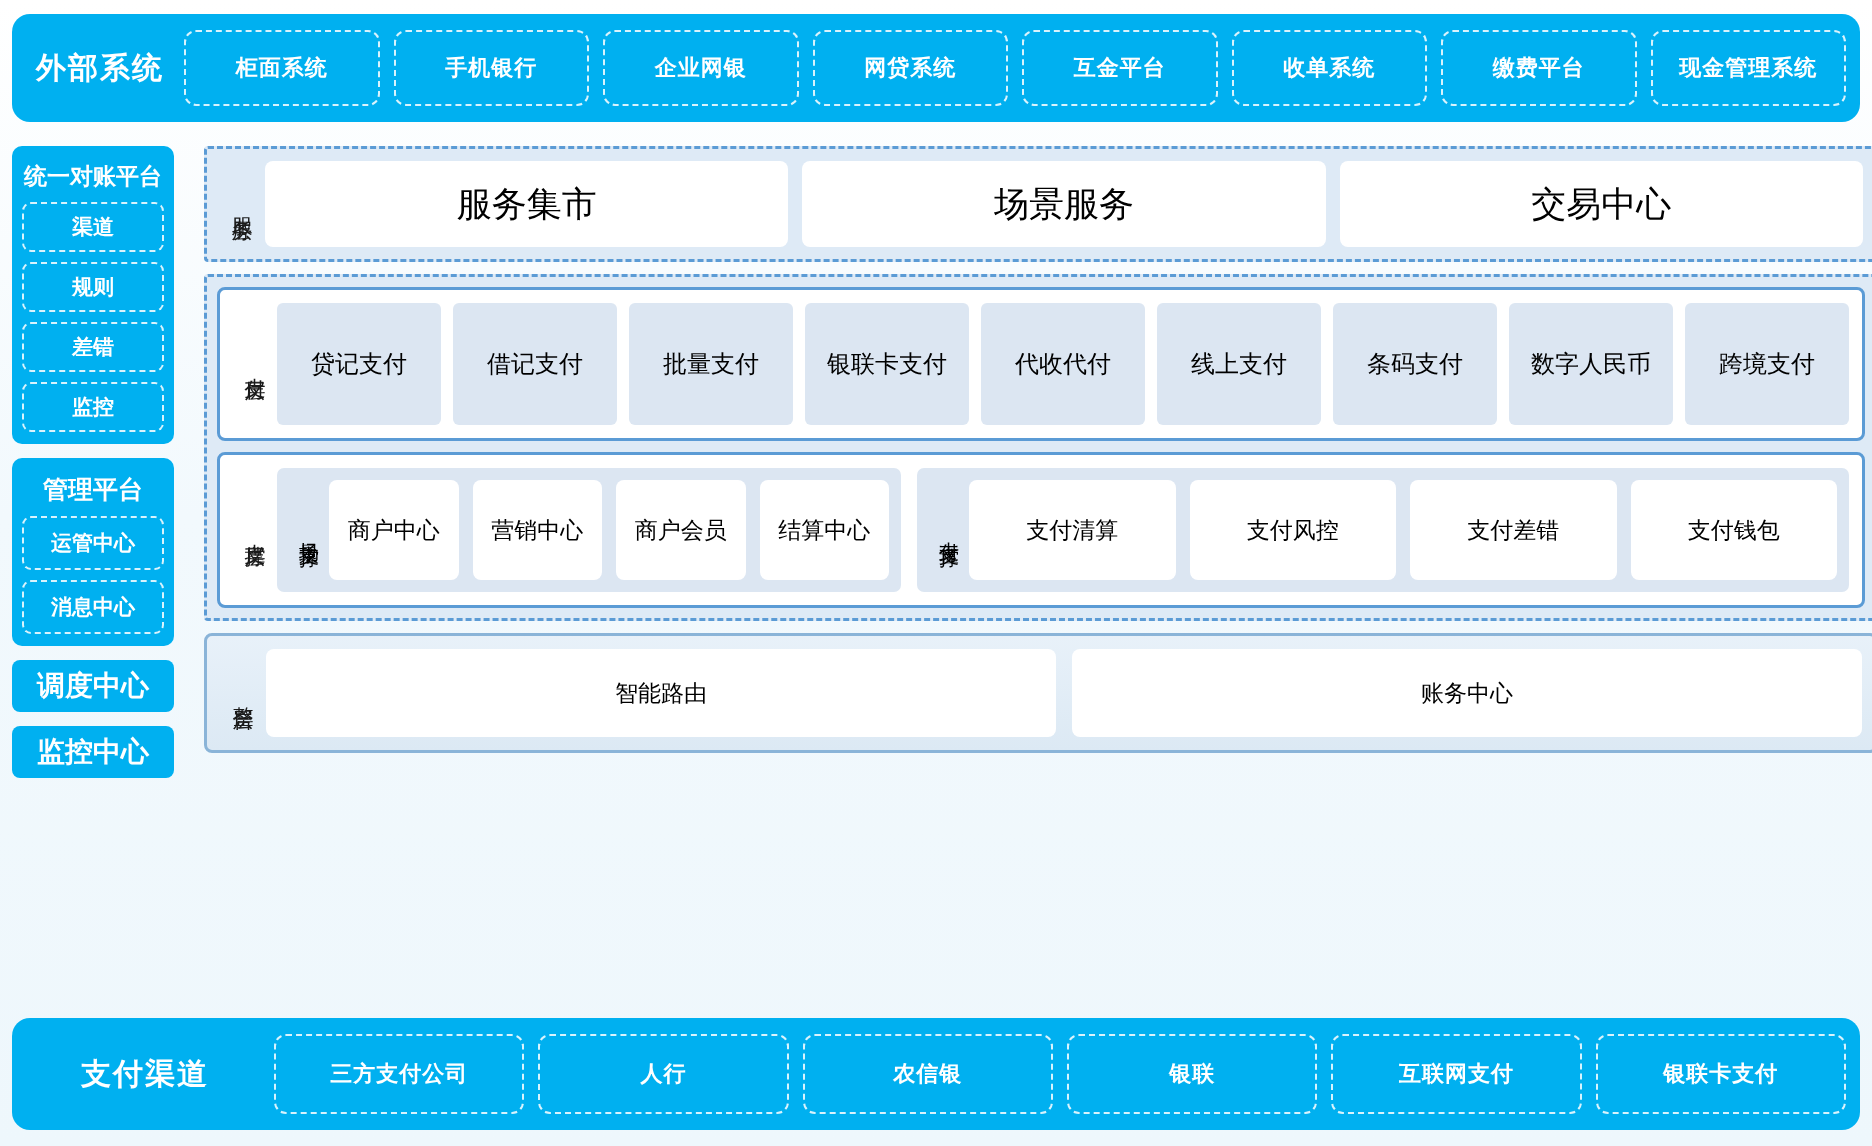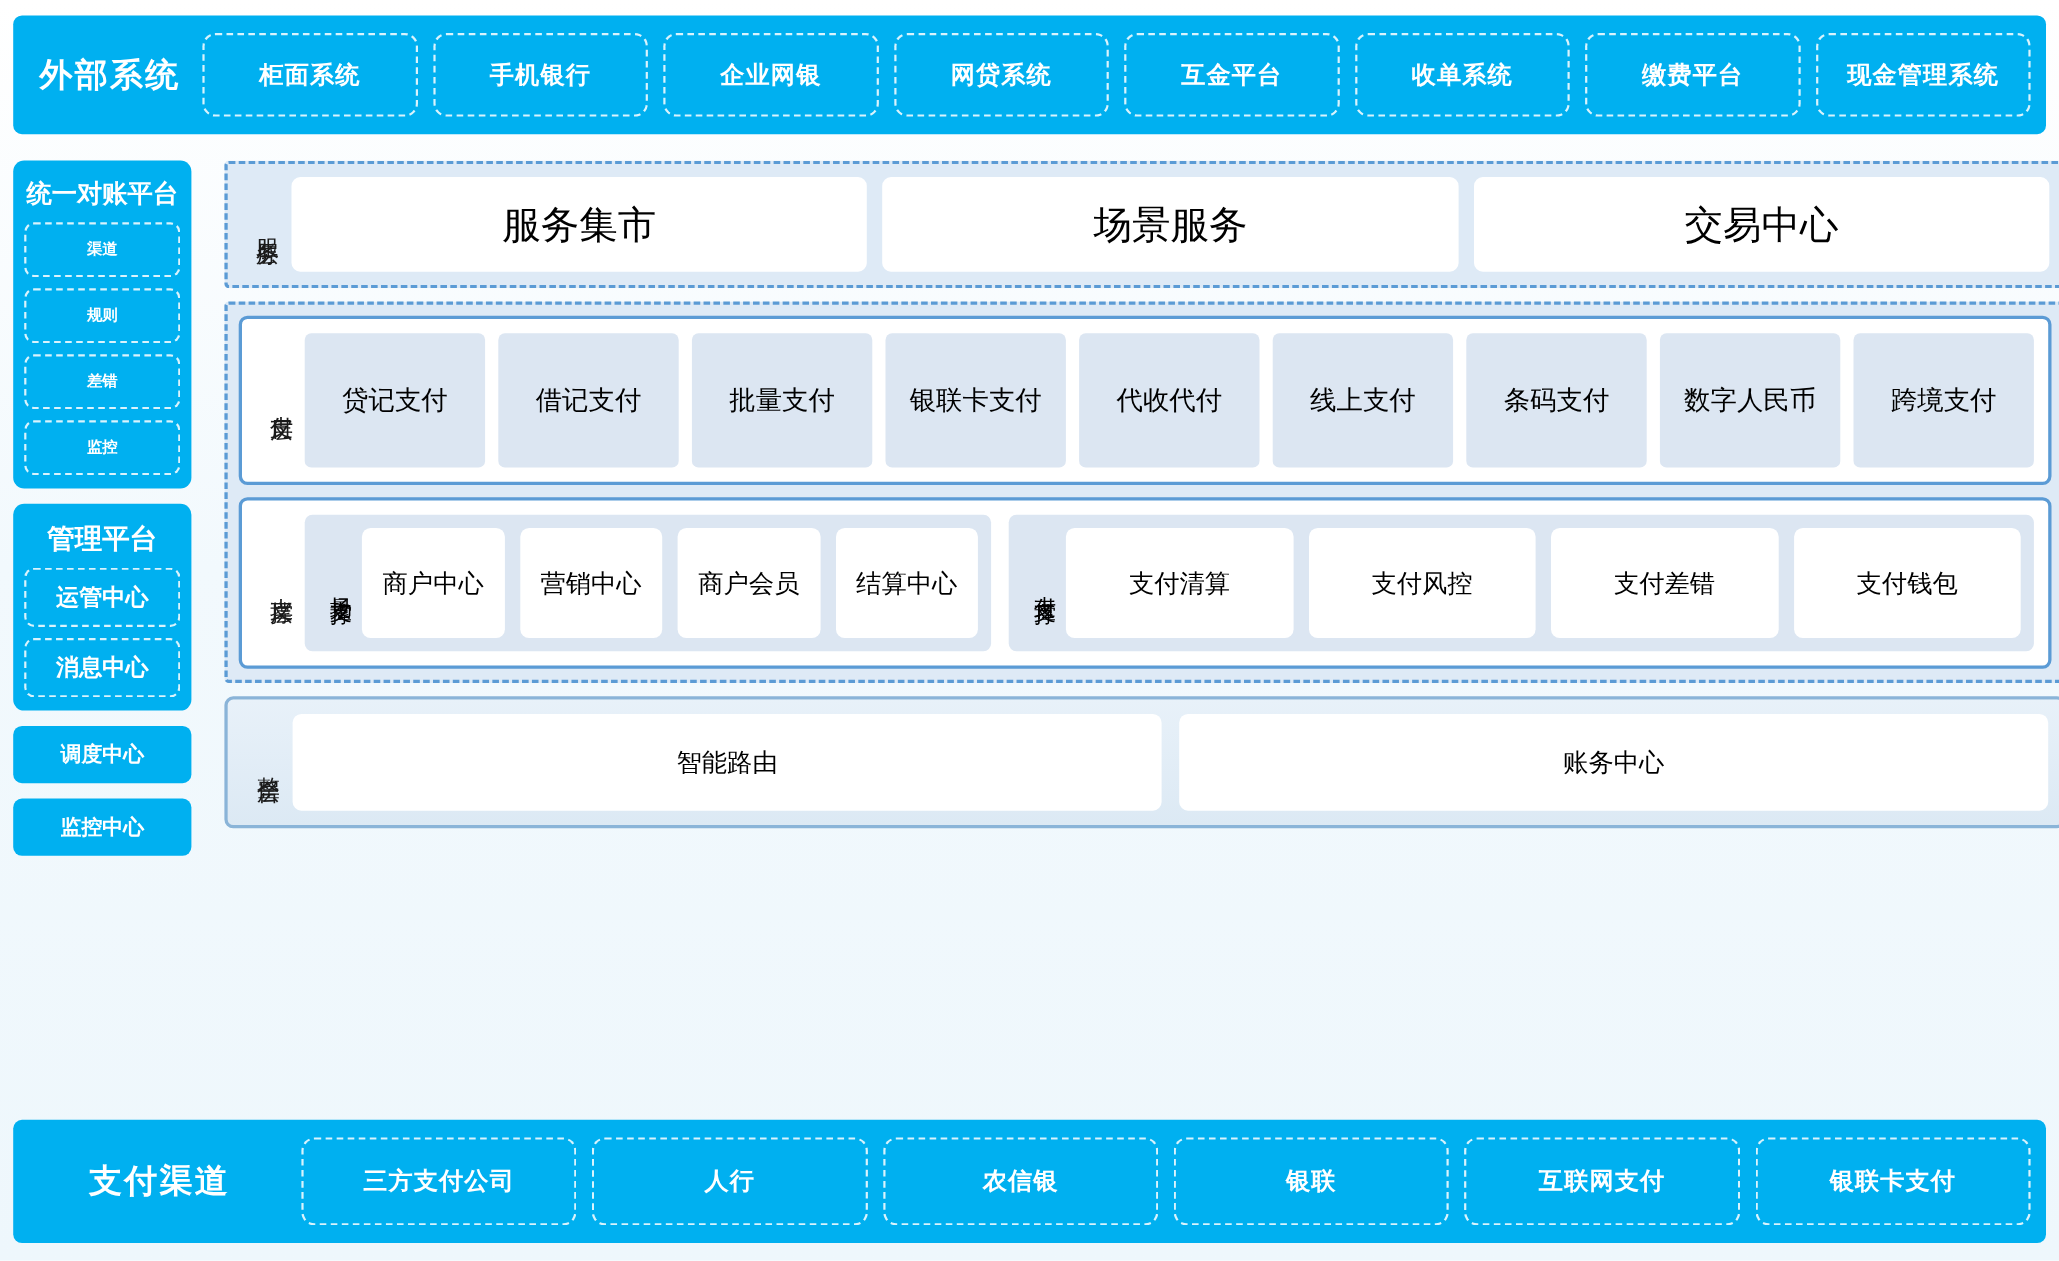--- a/index.html
+++ b/index.html
@@ -19,21 +19,21 @@
     line-height: 1.05;
     white-space: nowrap;
   }
 
   
   .cyan-bar {
     position: absolute;
     left: 12px;
     right: 12px;
     background: #00b0f0;
-    border-radius: 8px;
+    border-radius: 18px;
     display: flex;
     align-items: center;
     padding: 0 14px;
   }
   #external-systems-bar { top: 14px; height: 108px; }
   #payment-channels-bar { top: 1018px; height: 112px; }
 
   .bar-title {
     color: #ffffff;
     font-size: 30px;
@@ -93,36 +93,36 @@
   #recon-platform .panel-head { font-size: 23px; }
   .panel-chip {
     border: 2px dashed rgba(255,255,255,.85);
     border-radius: 9px;
     height: 50px;
     margin-bottom: 10px;
     display: flex;
     align-items: center;
     justify-content: center;
     color: #ffffff;
-    font-size: 14px;
+    font-size: 21px;
     font-weight: bold;
   }
   .panel-chip:last-child { margin-bottom: 0; }
   #mgmt-platform .panel-chip { height: 54px; font-size: 21px; }
 
   .solo-box {
     background: #00b0f0;
     border-radius: 8px;
     height: 52px;
     margin-bottom: 14px;
     display: flex;
     align-items: center;
     justify-content: center;
     color: #ffffff;
-    font-size: 19px;
+    font-size: 28px;
     font-weight: bold;
   }
 
   
   #main-area {
     position: absolute;
     left: 204px;
     top: 146px;
     width: 1674px;
   }

